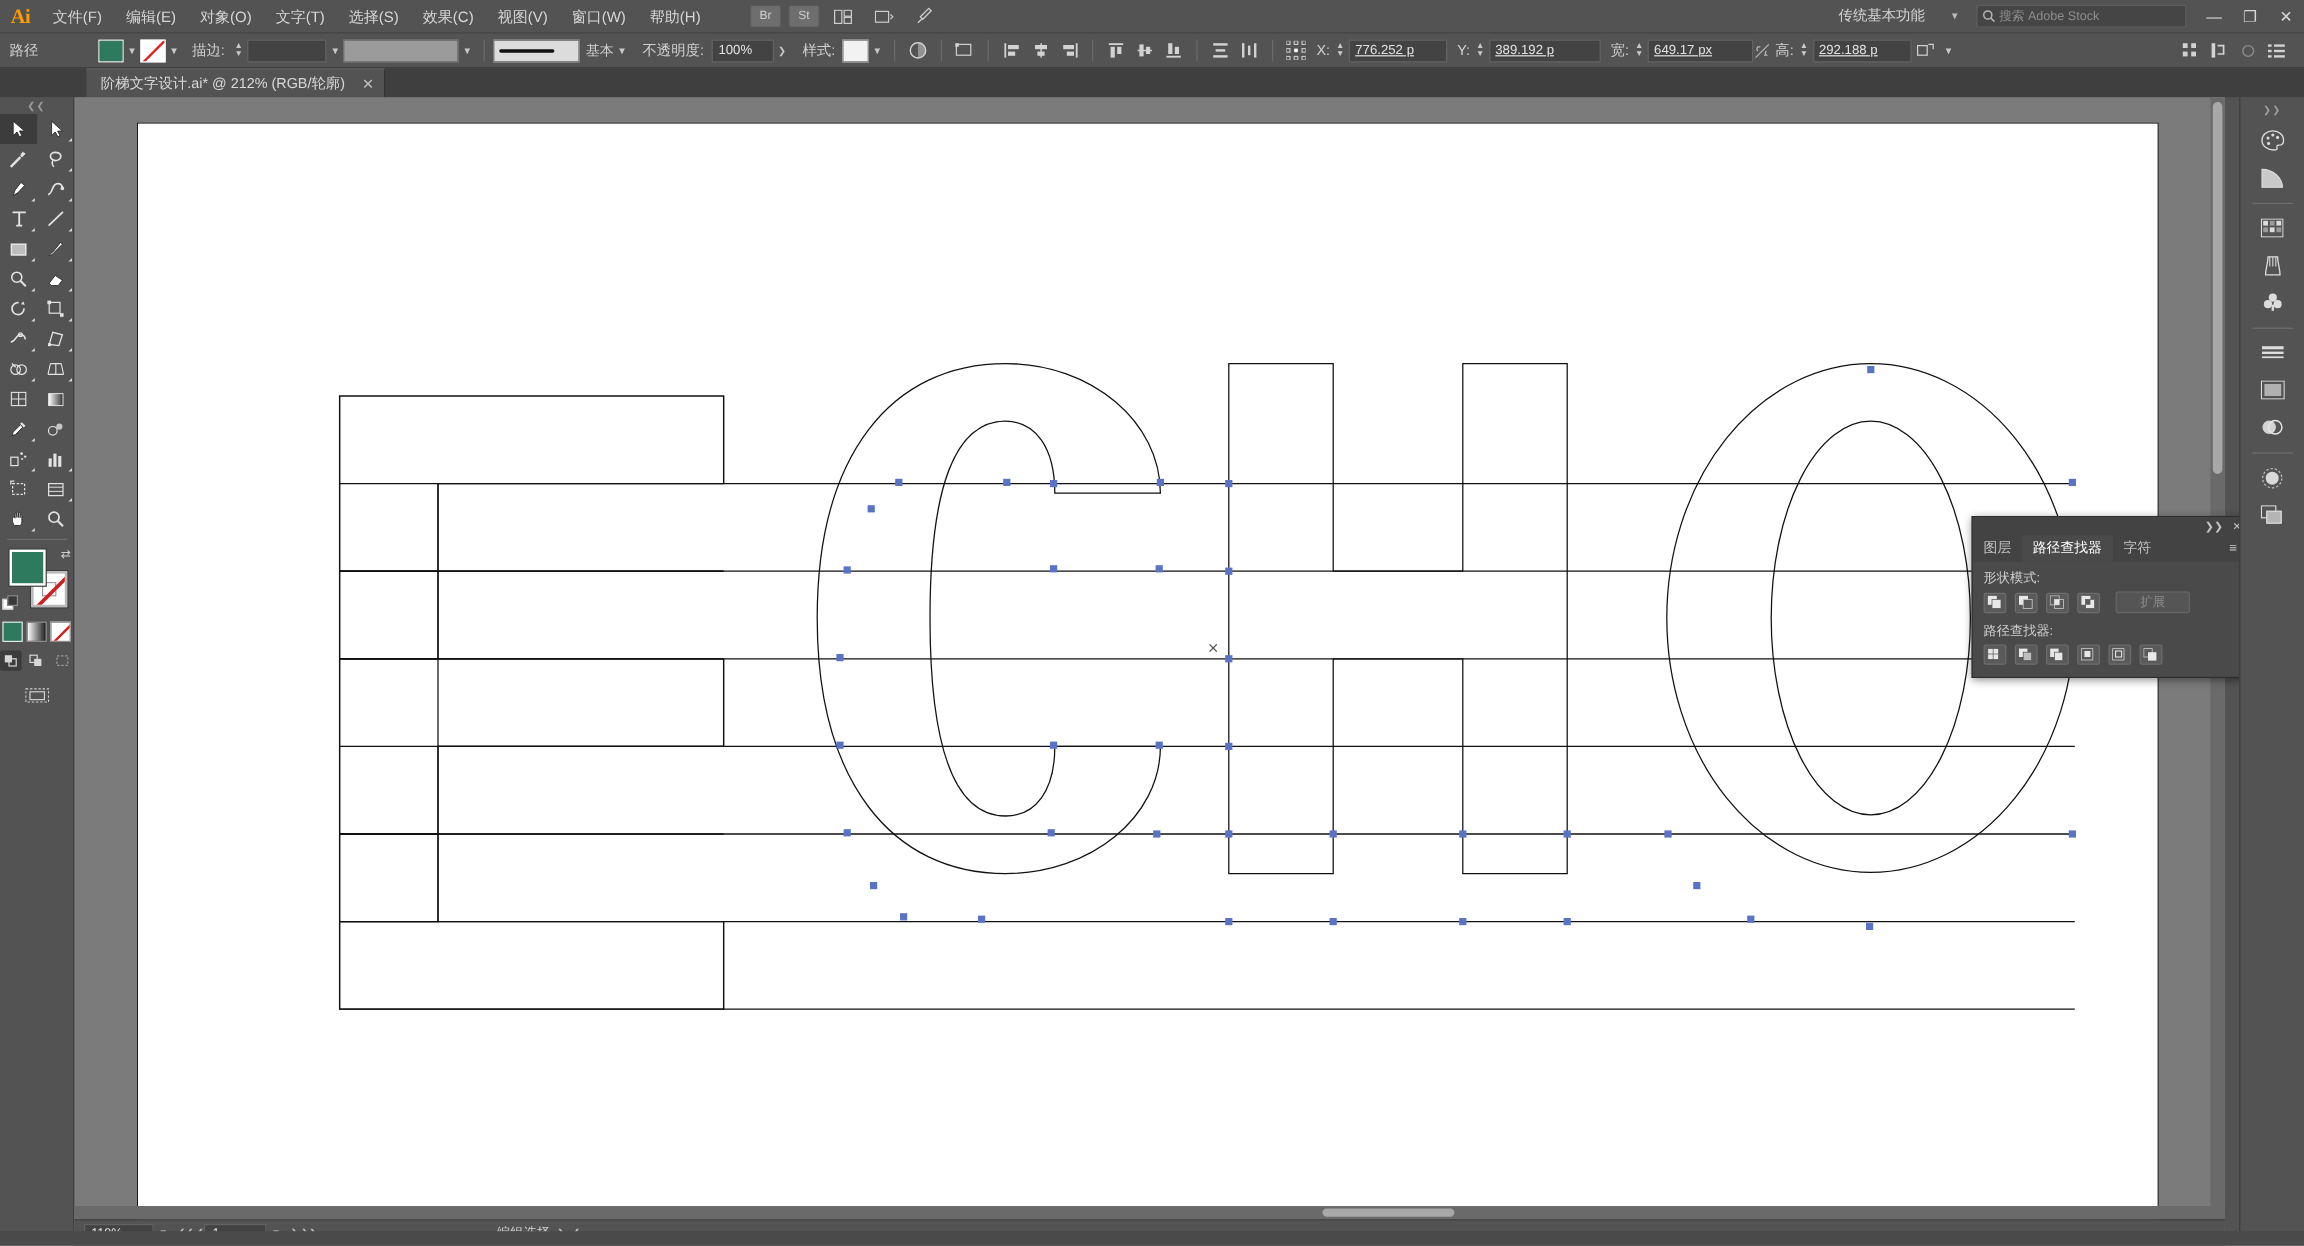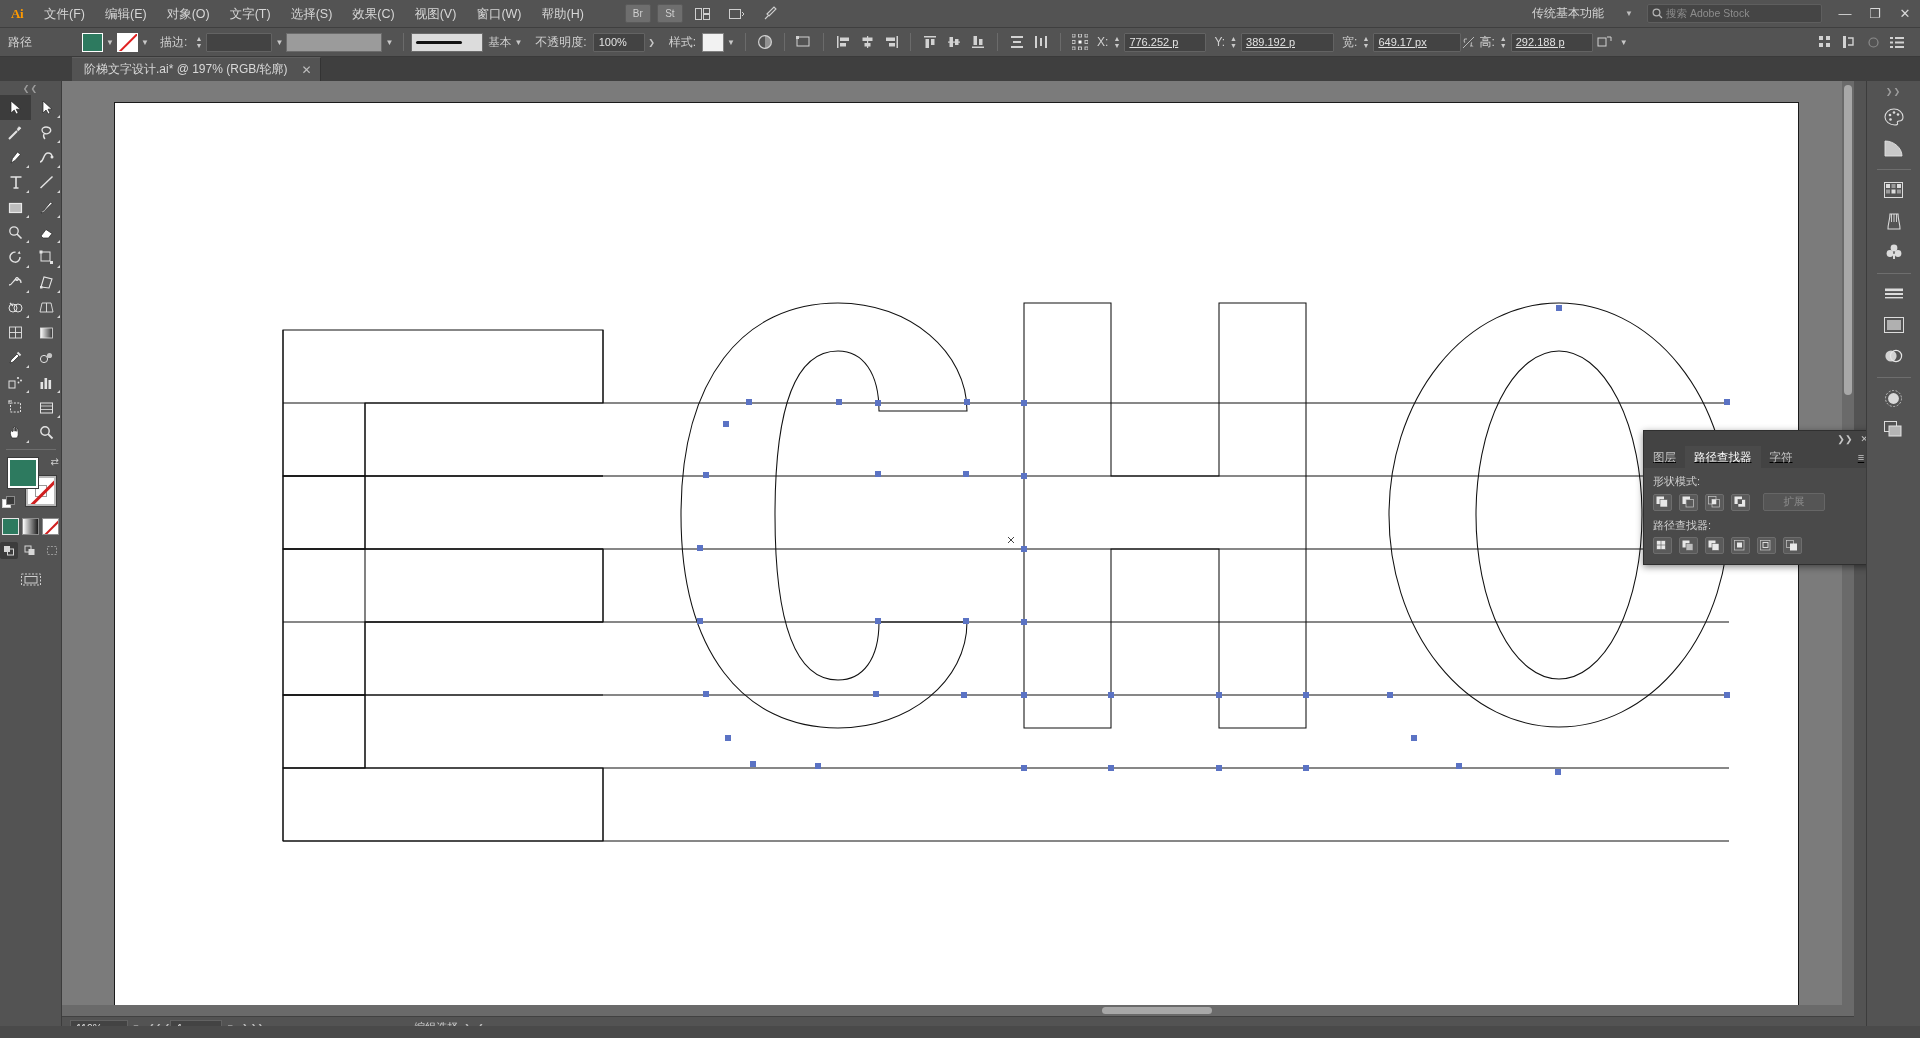--- a/index.html
+++ b/index.html
@@ -14,21 +14,21 @@
   .app { position: relative; width: 1920px; height: 1038px; }
 
   
   .menubar {
     position: absolute; left: 0; top: 0; width: 1920px; height: 28px;
     background: #535353; display: flex; align-items: center;
     border-bottom: 1px solid #3f3f3f;
   }
   .ai-logo {
     width: 34px; height: 16px; display: flex; align-items: center;
-    justify-content: center; color: #ff9a00; font-size: 13px;
+    justify-content: center; color: #ff9a00; font-size: 17px;
     font-weight: bold; font-family: "Liberation Serif", serif;
     letter-spacing: -0.5px;
   }
   .menu-item {
     padding: 0 10px; height: 28px; line-height: 28px; color: #d6d6d6;
     font-size: 12.5px; white-space: nowrap; cursor: default;
   }
   .menu-spacer { flex: 0 0 28px; }
   .mb-btn {
     width: 26px; height: 19px; margin: 0 3px; border-radius: 2px;
@@ -247,21 +247,21 @@
   .pf-panel {
     position: absolute; left: 1643px; top: 430px; width: 230px; height: 135px;
     background: #4a4a4a; border: 1px solid #2f2f2f;
     box-shadow: 0 2px 7px rgba(0,0,0,.45);
   }
   .pf-titlebar {
     height: 15px; background: #434343; display: flex; align-items: center;
     justify-content: flex-end; padding-right: 4px; gap: 8px;
   }
   .pf-tb-btn { color: #c5c5c5; font-size: 9px; cursor: pointer; }
-  .pf-tabs { height: 22px; display: flex; align-items: flex-end; background: #434343; text-decoration: underline; }
+  .pf-tabs { height: 22px; display: flex; align-items: flex-end; background: #434343; }
   .pf-tab {
     padding: 0 9px; height: 22px; line-height: 22px; font-size: 11.5px;
     color: #c2c2c2; cursor: pointer;
   }
   .pf-tab.active { background: #4a4a4a; color: #ffffff; }
   .pf-menu {
     margin-left: auto; width: 22px; height: 22px; display: flex;
     align-items: center; justify-content: center; color: #c9c9c9;
     font-size: 11px; cursor: pointer;
   }
@@ -583,21 +583,21 @@
           <rect x="0" y="5.5" width="3" height="2" fill="#d2d2d2"></rect>
           <rect x="5" y="5.5" width="9" height="2" fill="#d2d2d2"></rect>
           <rect x="0" y="10" width="3" height="2" fill="#d2d2d2"></rect>
           <rect x="5" y="10" width="9" height="2" fill="#d2d2d2"></rect>
         </svg>
     </div>
   </div>
 
   <div class="tabstrip">
     <div class="doc-tab">
-      <span class="tname">阶梯文字设计.ai* @ 197% (RGB/轮廓)</span>
+      <span class="tname">阶梯文字设计.ai* @ 212% (RGB/轮廓)</span>
       <span class="tclose">✕</span>
     </div>
   </div>
 
   <div class="toolbar">
     <div class="tb-grip">❮❮</div>
     <div class="tb-grid">
       <div class="tool active">
         <svg width="14" height="15" viewBox="0 0 14 15">
             <path d="M2 1 L2 13 L5.2 10 L7.2 14 L9.2 13 L7.2 9.2 L11.5 9.2 Z" fill="#fff" stroke="#222" stroke-width=".7"></path>

